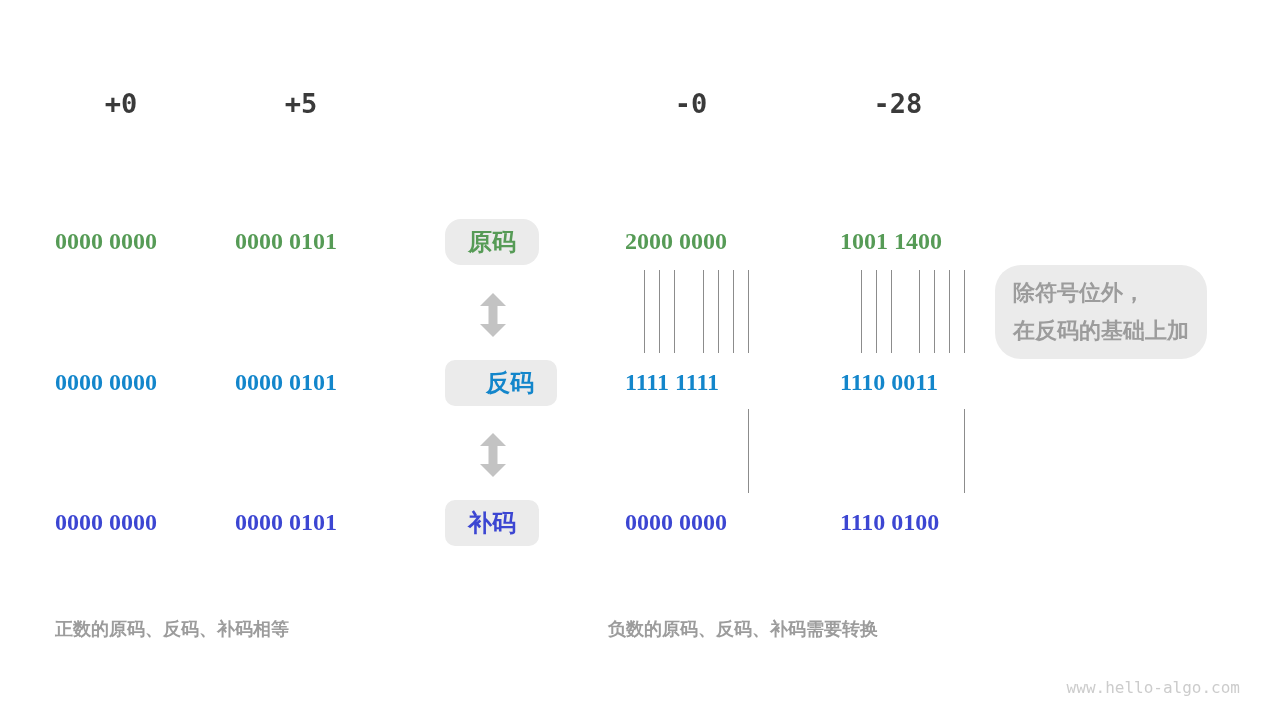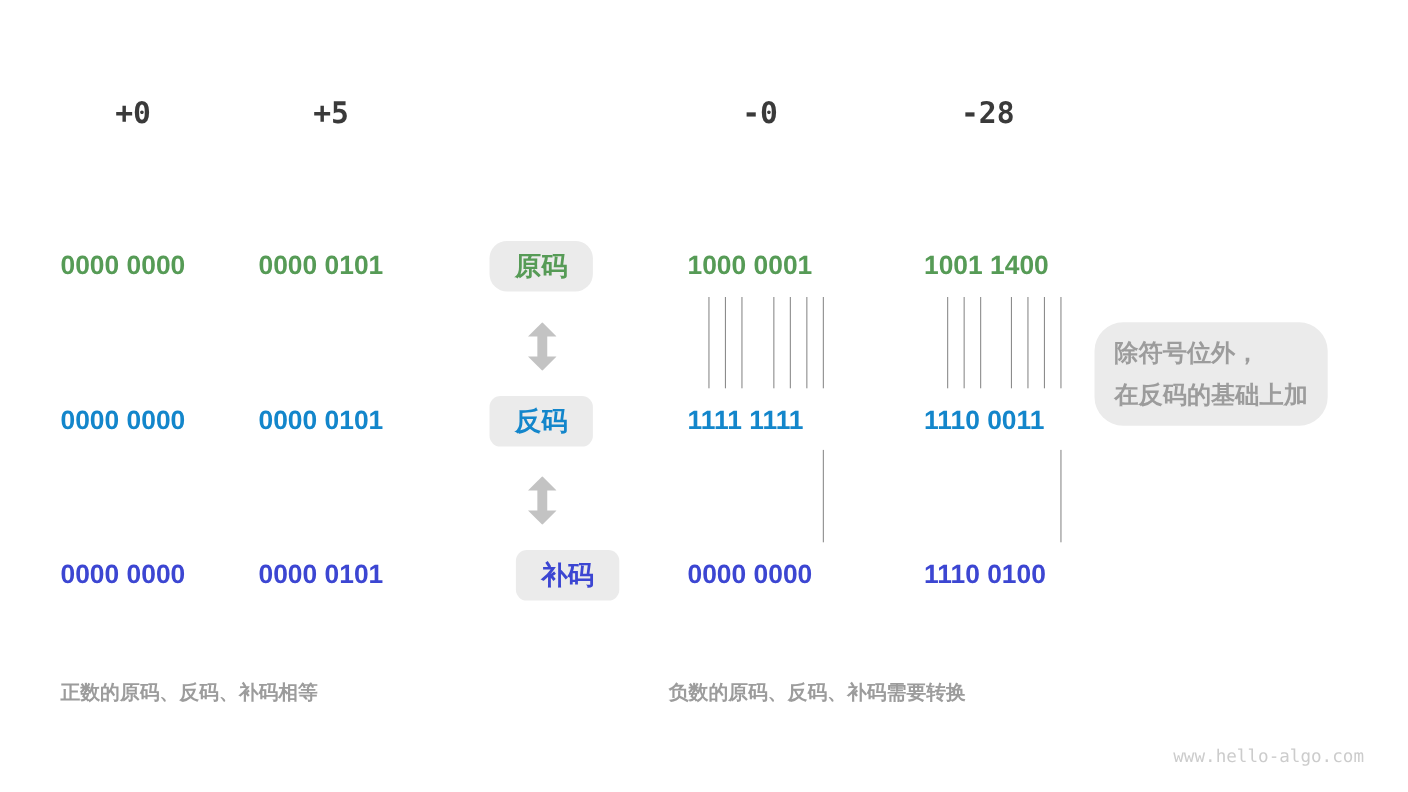--- a/index.html
+++ b/index.html
@@ -17,43 +17,43 @@
   .canvas{
     position:relative;width:1280px;height:720px;background:#ffffff;overflow:hidden;
     font-family:"Liberation Sans",sans-serif;
   }
   .header-num{
     position:absolute;top:88px;transform:translateX(-50%);
     font-family:"DejaVu Sans Mono",monospace;font-size:27px;font-weight:bold;
     color:var(--header-text);white-space:pre;
   }
   .bin{
-    position:absolute;font-family:Liberation Sans, sans-serif;font-size:24px;
+    position:absolute;font-family:Liberation Serif, serif;font-size:24px;
     font-weight:600;white-space:pre;letter-spacing:0;
   }
   .bin.green{color:var(--sign-magnitude);}
   .bin.blue{color:var(--ones-complement);}
   .bin.indigo{color:var(--twos-complement);}
   .tagbox{
     position:absolute;left:445px;width:94px;height:46px;border-radius:10px;
     background:var(--box-bg);display:flex;align-items:center;justify-content:center;
     font-size:24px;font-weight:bold;
   }
   .tagbox.dark{color:var(--header-text);}
   .tagbox.green{color:var(--sign-magnitude);border-radius:16px;}
-  .tagbox.blue{color:var(--ones-complement);}
-  .tagbox.indigo{color:var(--twos-complement);margin-left:24px;}
+  .tagbox.blue{color:var(--ones-complement);padding-left:18px;}
+  .tagbox.indigo{color:var(--twos-complement);}
   .tick{
     position:absolute;width:1px;background:var(--tick-line);
   }
   .arrow{position:absolute;left:480px;width:26px;height:44px;}
   .notebox{
     position:absolute;left:995px;background:var(--box-bg);border-radius:26px;
     color:var(--note-text);font-weight:bold;font-size:22px;line-height:38px;
-    padding:9px 18px;white-space:pre;margin-top:28px;
+    padding:9px 18px;white-space:pre;
   }
   .caption{
     position:absolute;top:617px;color:var(--note-text);
     font-weight:bold;font-size:18px;white-space:pre;
   }
   .watermark{
     position:absolute;top:678px;right:40px;color:var(--watermark);
     font-family:"DejaVu Sans Mono",monospace;font-size:16px;
   }
 </style>
@@ -66,21 +66,21 @@
   <div class="header-num" style="left:301px">+5</div>
   <div class="header-num" style="left:691px">-0</div>
   <div class="header-num" style="left:898px">-28</div>
 
 
   <div class="bin green" style="left:55px;top:228px">0000 0000</div>
   <div class="bin green" style="left:235px;top:228px">0000 0101</div>
   <div class="tagbox green" style="top:219px">
     <span>原码</span>
   </div>
-  <div class="bin green" style="left:625px;top:228px">1000 0001</div>
+  <div class="bin green" style="left:625px;top:228px">2000 0000</div>
   <div class="bin green" style="left:840px;top:228px">1001 1400</div>
 
   <svg class="arrow" style="top:293px" viewBox="0 0 26 44">
     <polygon points="13,0 26,13 0,13" fill="var(--arrow)"></polygon>
     <rect x="8.5" y="11" width="9" height="22" fill="var(--arrow)"></rect>
     <polygon points="0,31 26,31 13,44" fill="var(--arrow)"></polygon>
   </svg>
 
   <div class="tick" style="left:644px;top:270px;height:83px"></div>
   <div class="tick" style="left:659px;top:270px;height:83px"></div>

